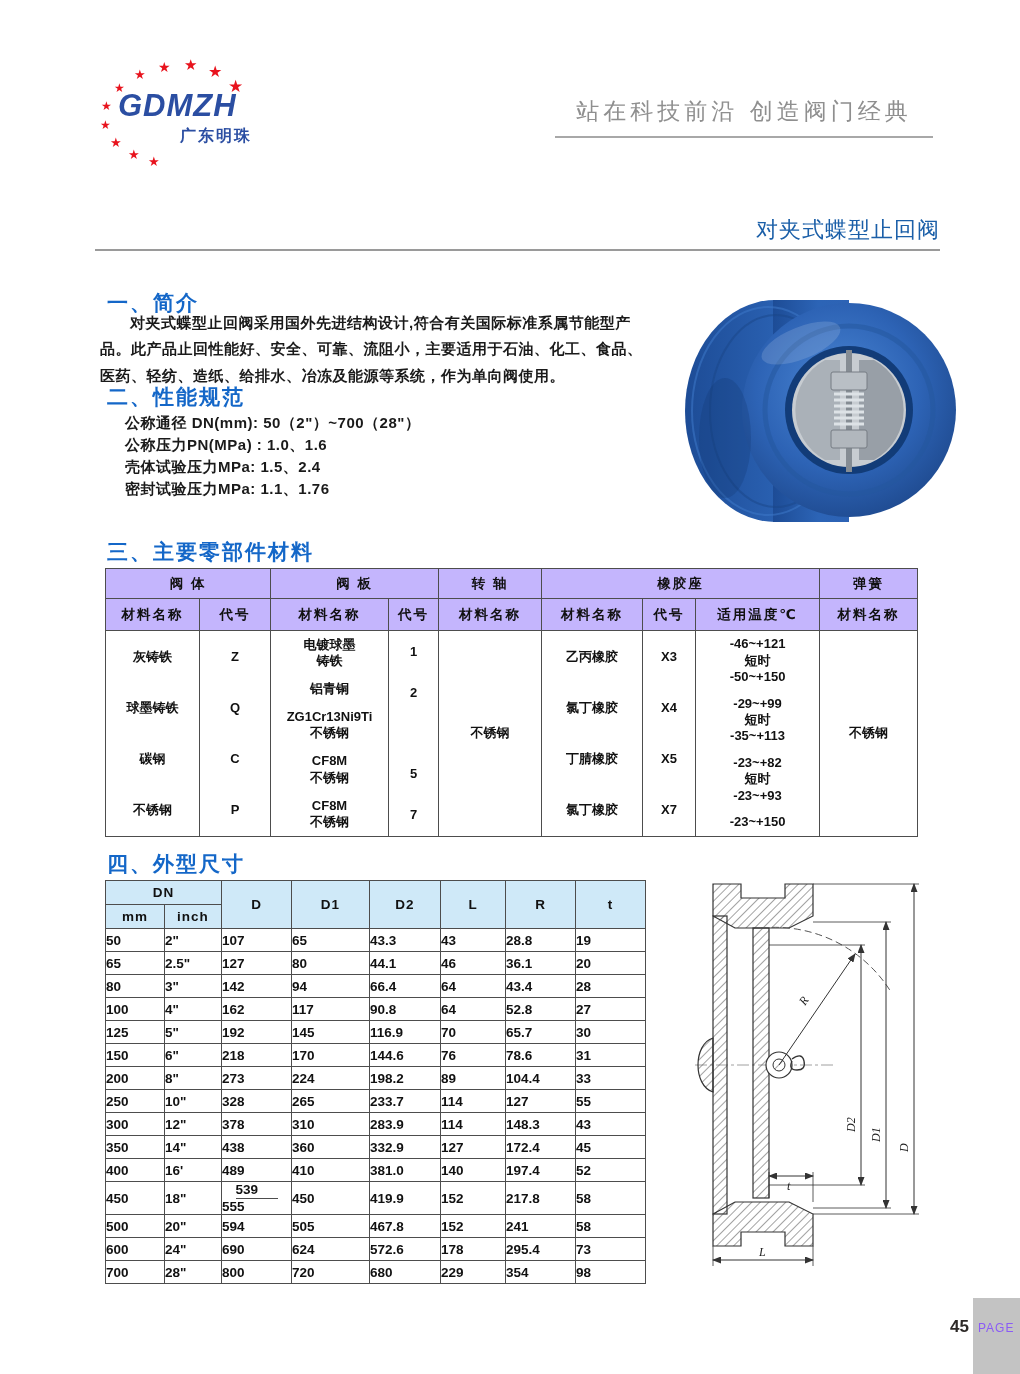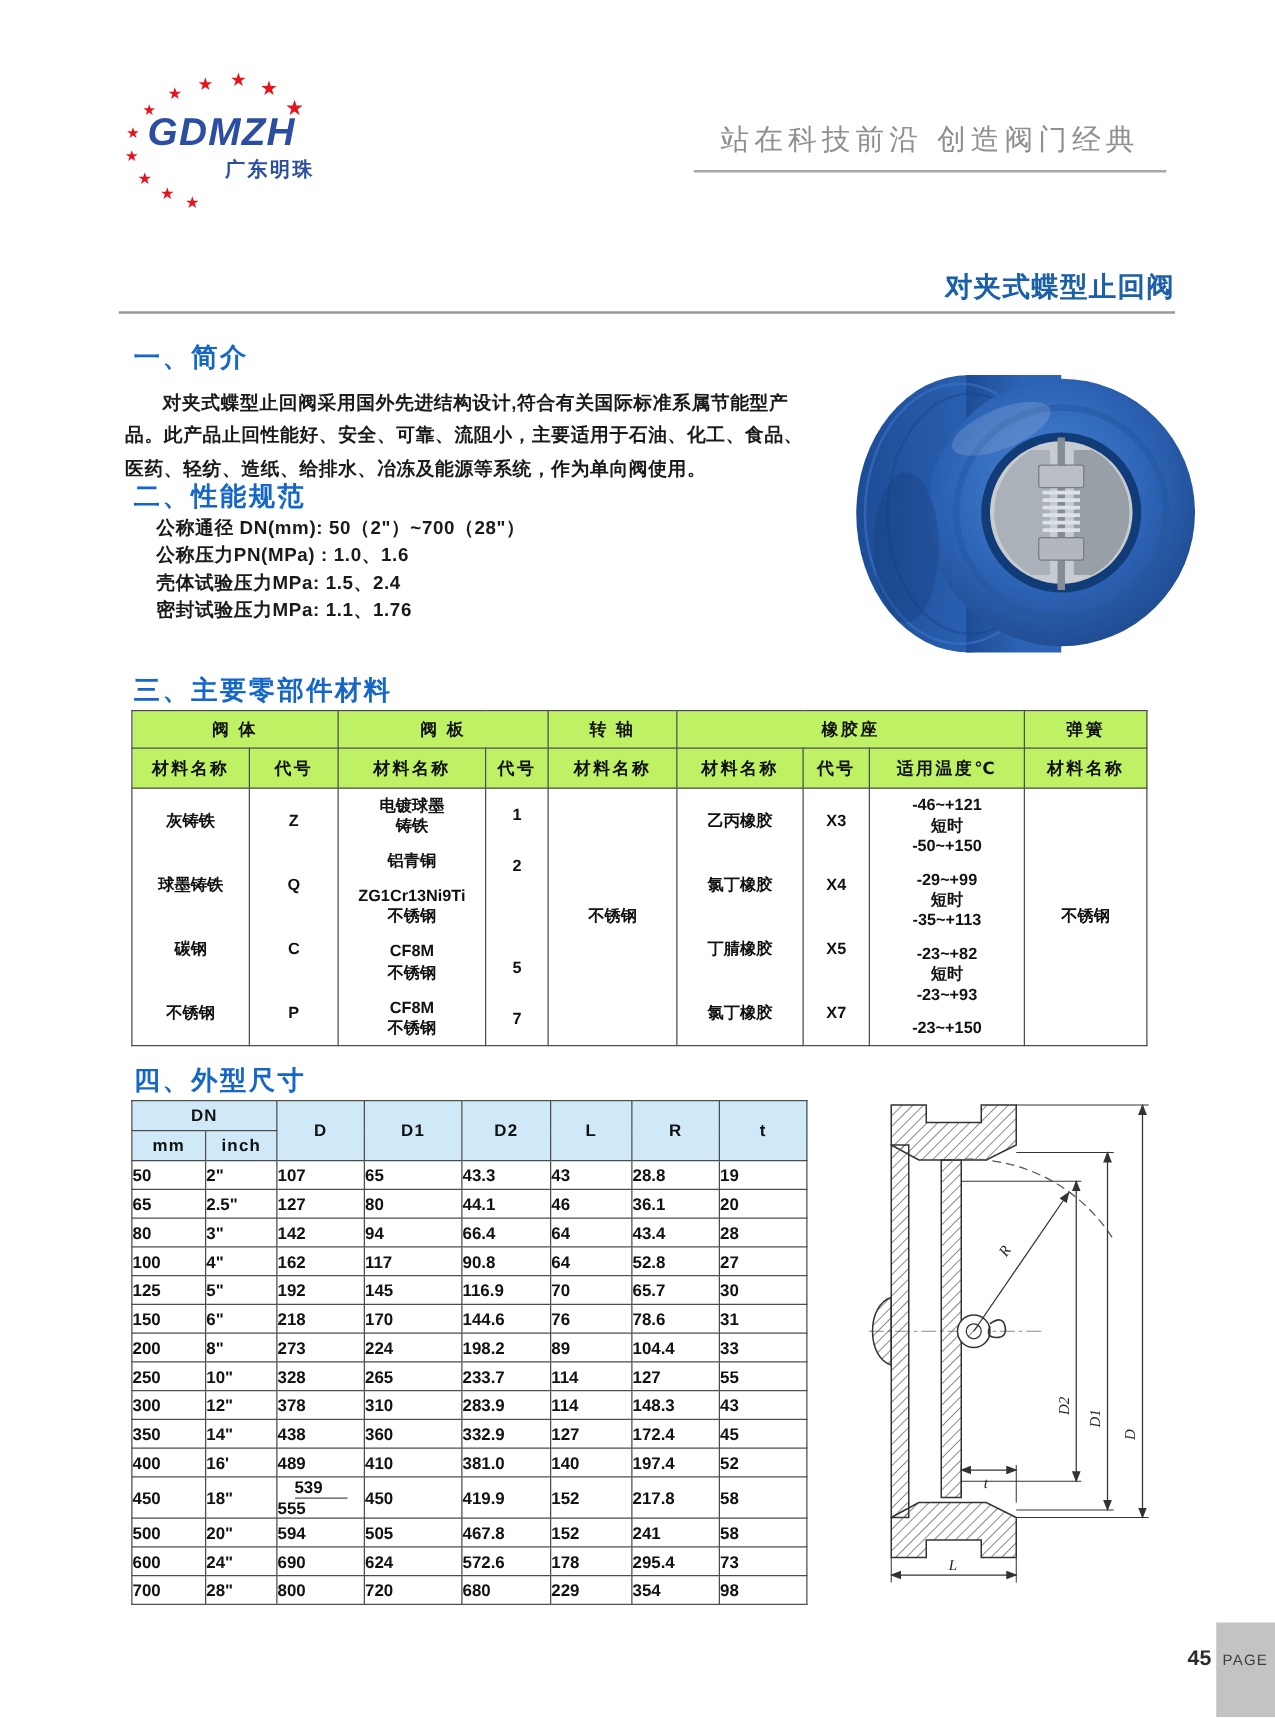--- a/index.html
+++ b/index.html
@@ -16,21 +16,21 @@
   .logo-text { position:absolute; left:30px; top:32px; font-size:31px; font-weight:bold;
                font-style:italic; color:#2b4ea2; letter-spacing:1px; }
   .logo-sub  { position:absolute; left:92px; top:70px; font-size:16px; font-weight:bold;
                color:#2b4ea2; letter-spacing:2px; }
 
   
   .tagline { position:absolute; left:555px; top:96px; width:378px; text-align:center;
              font-family:"DejaVu Serif","Liberation Serif",serif; font-size:23px;
              color:#8f8f8f; letter-spacing:4px; padding-bottom:9px; border-bottom:2px solid #a8a8a8; }
 
-  .doc-title { position:absolute; right:80px; top:215px; font-size:22px; font-weight:bold;
+  .doc-title { position:absolute; right:80px; top:215px; font-size:22px; font-weight:normal;
                color:#1b5fa8; letter-spacing:1px; }
   .title-rule { position:absolute; left:95px; top:249px; width:845px; height:0;
                 border-top:2px solid #9a9a9a; }
 
   
   .sec-heading { position:absolute; font-size:21px; font-weight:bold; color:#1467c8;
                  letter-spacing:2px; }
 
   
   .intro-body { position:absolute; left:100px; top:310px; width:545px; font-size:15px;
@@ -41,21 +41,21 @@
   .specs-list { position:absolute; left:125px; top:412px; list-style:none; font-size:15px;
                 font-weight:bold; line-height:22px; color:#1a1a1a; letter-spacing:0.5px; }
 
   
   .photo { position:absolute; left:673px; top:288px; width:292px; height:248px; }
 
   
   .mat-table { position:absolute; left:105px; top:568px; width:812px; border-collapse:collapse;
                table-layout:fixed; text-align:center; font-size:13px; font-weight:bold; color:#111; }
   .mat-table th, .mat-table td { border:1px solid #4d4d4d; }
-  .mat-table thead th { background:#bef264; font-size:13.5px; letter-spacing:2px; }
+  .mat-table thead th { background:#c4b5fd; font-size:13.5px; letter-spacing:2px; }
   .mat-group-row th { height:30px; }
   .mat-sub-row th { height:32px; letter-spacing:1px; }
   .mat-table td { height:206px; vertical-align:middle; padding:0; }
   .mat-col { display:flex; flex-direction:column; justify-content:space-around;
              align-items:center; height:100%; }
   .mat-entry { white-space:pre-line; line-height:1.25; min-height:15px; }
 
   
   .dim-table { position:absolute; left:105px; top:880px; width:540px; border-collapse:collapse;
                table-layout:fixed; font-size:13.5px; font-weight:bold; color:#111; }
@@ -68,21 +68,21 @@
   
   .drawing { position:absolute; left:693px; top:870px; width:258px; height:400px; }
   .drawing text { font-family:"Liberation Serif","DejaVu Serif",serif; font-style:italic;
                   font-size:12px; fill:#222; }
 
   
   .footer-block { position:absolute; left:973px; top:1298px; width:47px; height:76px;
                   background:#c3c3c3; }
   .page-number { position:absolute; left:941px; top:1317px; width:28px; text-align:right;
                  font-size:17px; font-weight:bold; color:#2e2a28; }
-  .page-label { position:absolute; left:978px; top:1321px; font-size:12px; color:#404040;
+  .page-label { position:absolute; left:978px; top:1321px; font-size:12px; color:#8b5cf6;
                 letter-spacing:1px; }
 </style>
 </head>
 <body>
 
 <div class="page">
 
   <div class="logo">
     <span class="star" style="left:120px;top:8px;font-size:16px">★</span>
     <span class="star" style="left:96px;top:1px;font-size:15px">★</span>
@@ -97,21 +97,21 @@
     <span class="star" style="left:140px;top:22px;font-size:17px">★</span>
     <div class="logo-text">GDMZH</div>
     <div class="logo-sub">广东明珠</div>
   </div>
 
   <div class="tagline">站在科技前沿 创造阀门经典</div>
 
   <div class="doc-title">对夹式蝶型止回阀</div>
   <div class="title-rule"></div>
 
-  <div class="sec-heading" style="left:107px;top:272px">一、简介</div>
+  <div class="sec-heading" style="left:107px;top:289px">一、简介</div>
   <div class="intro-body">对夹式蝶型止回阀采用国外先进结构设计,符合有关国际标准系属节能型产品。此产品止回性能好、安全、可靠、流阻小，主要适用于石油、化工、食品、医药、轻纺、造纸、给排水、冶冻及能源等系统，作为单向阀使用。</div>
 
   <div class="photo">
     <svg width="292" height="248" viewBox="0 0 292 248">
       <defs>
         <radialGradient id="gFace" cx="45%" cy="40%" r="70%">
           <stop offset="0%" stop-color="#4a86d4"></stop>
           <stop offset="55%" stop-color="#2d63b5"></stop>
           <stop offset="100%" stop-color="#1b4486"></stop>
         </radialGradient>

